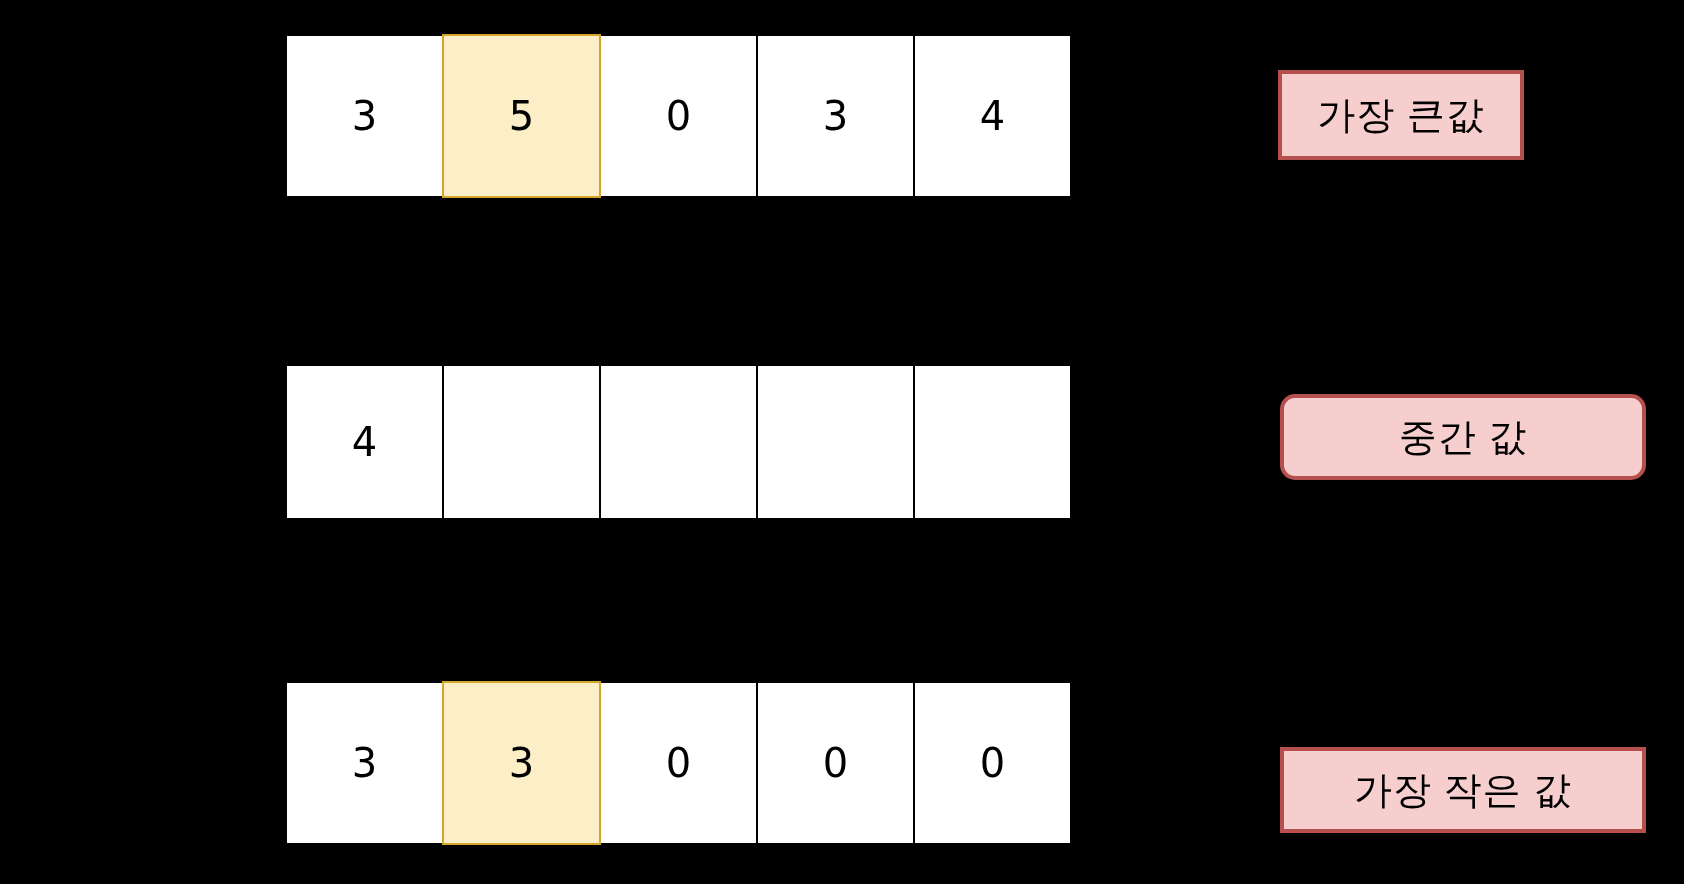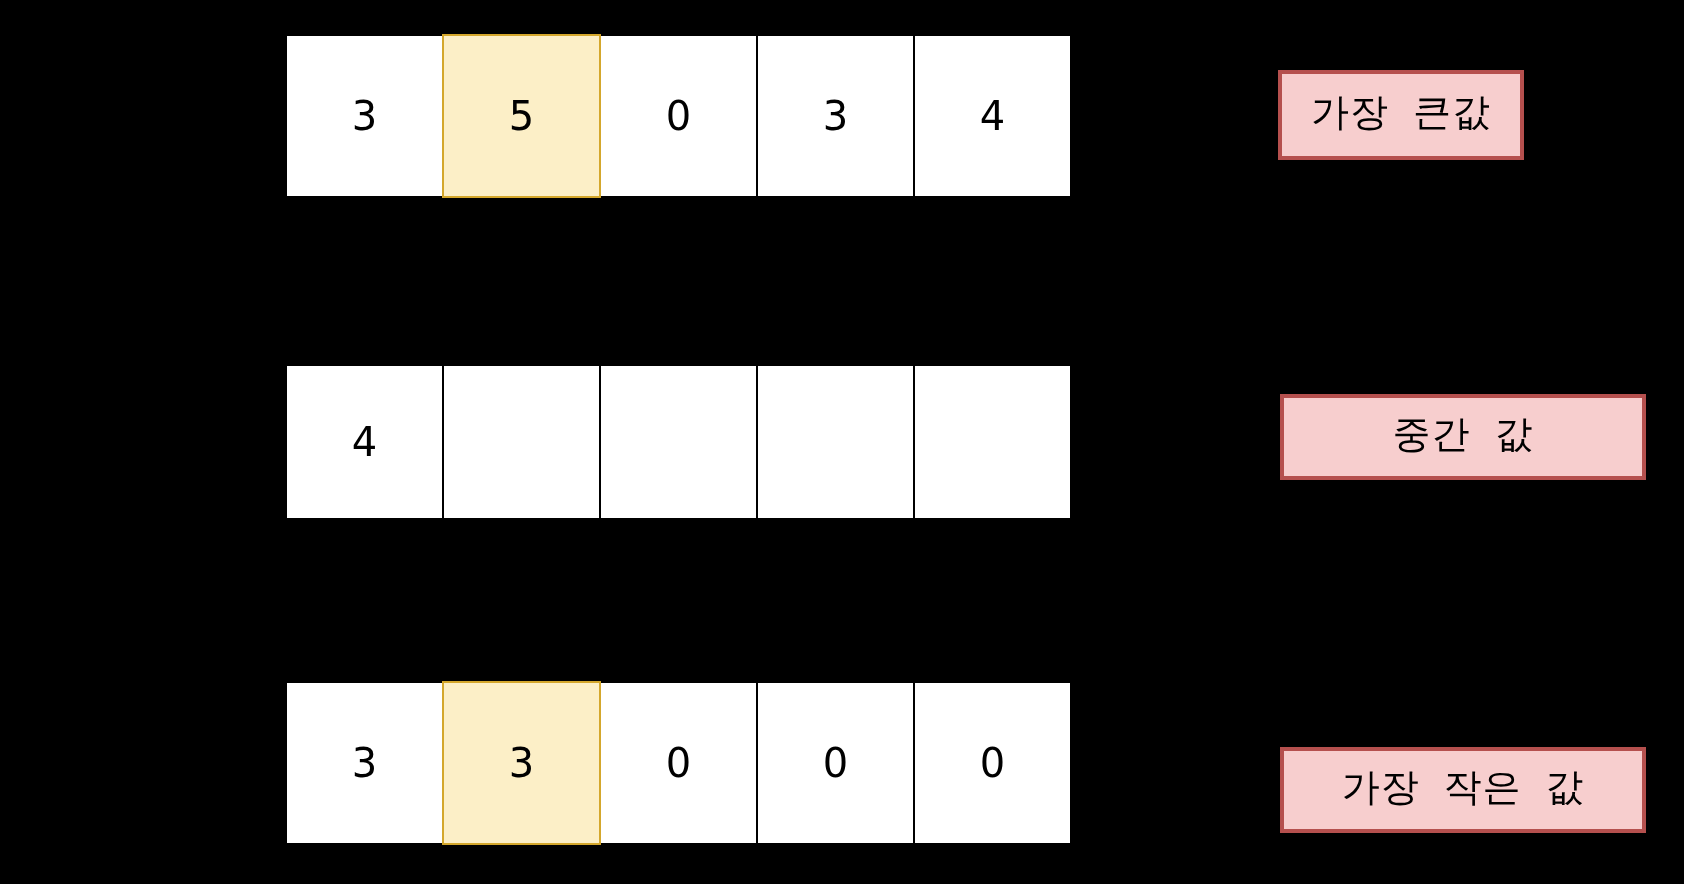--- a/index.html
+++ b/index.html
@@ -59,21 +59,21 @@
   
   .badge {
     position: absolute;
     box-sizing: border-box;
     background: #F7CECE;
     border: 4px solid #B5504E;
     display: flex;
     align-items: center;
     justify-content: center;
     color: #000000;
-    font-family: Liberation Mono, monospace;
+    font-family: Liberation Sans, sans-serif;
     font-size: 38px;
     line-height: 1;
     letter-spacing: 1px;
     white-space: nowrap;
   }
 </style>
 </head>
 <body style="width: 1684px; height: 884px; background: rgb(0, 0, 0);">
 
 <div class="stage">
@@ -127,17 +127,17 @@
     <div class="cell" style="width: 159px; height: 164px;">
       <span class="cell-value">0</span>
     </div>
     <div class="cell" style="width: 159px; height: 164px;">
       <span class="cell-value">0</span>
     </div>
   </div>
 
   <div class="badge" id="badge-largest" style="left: 1278px; top: 70px; width: 246px; height: 90px;">가장 큰값</div>
 
-  <div class="badge" id="badge-middle" style="left: 1280px; top: 394px; width: 366px; height: 86px;">중간 값</div>
+  <div class="badge" id="badge-middle" style="left: 1280px; top: 394px; width: 366px; height: 86px; border-radius: 15px;">중간 값</div>
 
   <div class="badge" id="badge-smallest" style="left: 1280px; top: 709px; width: 366px; height: 86px; margin-top: 38px;">가장 작은 값</div>
 
 </div>
 
 </body></html>

